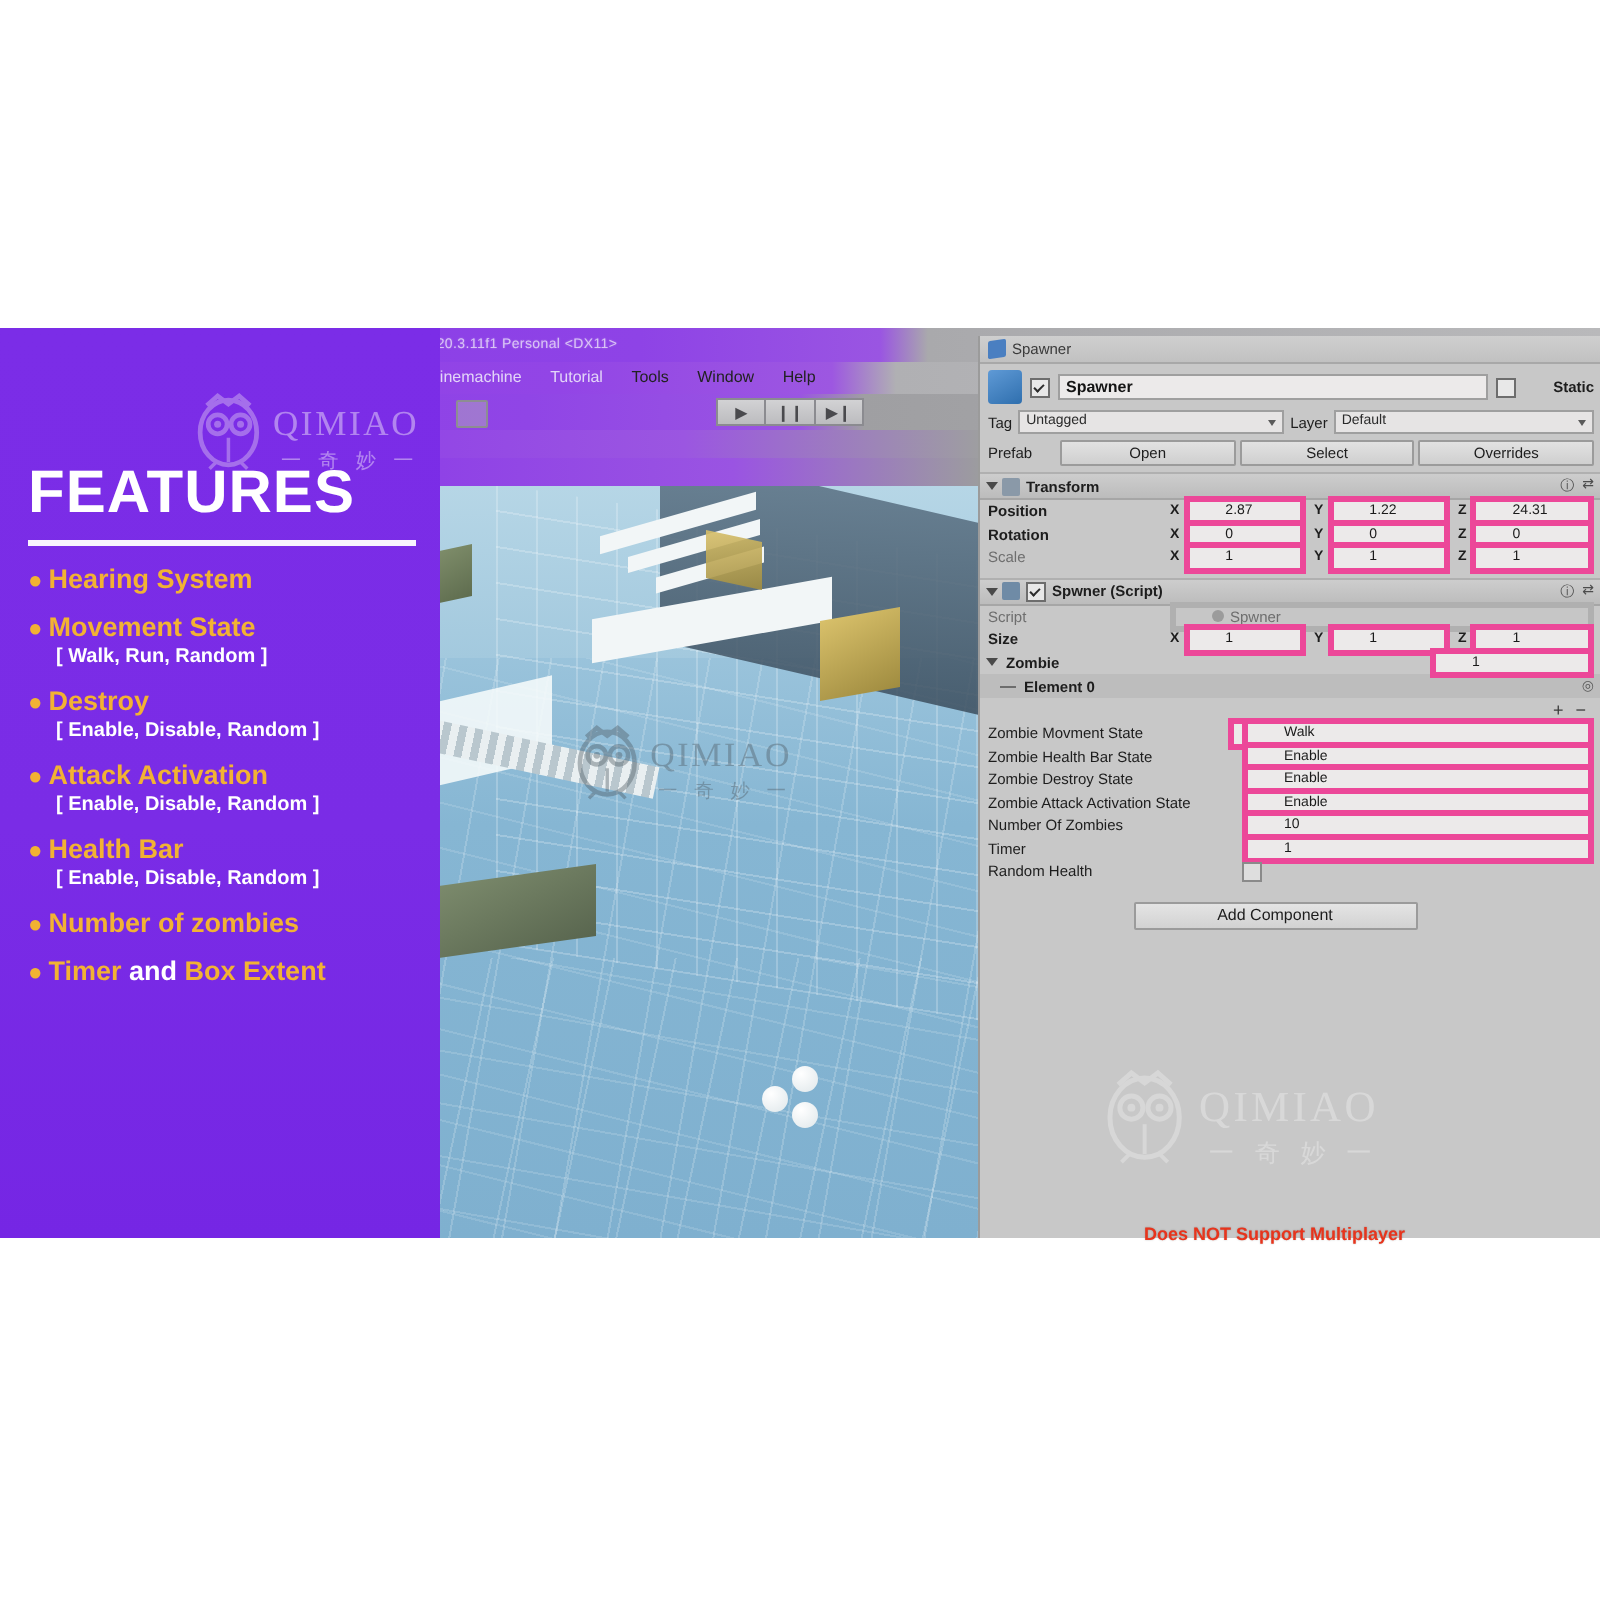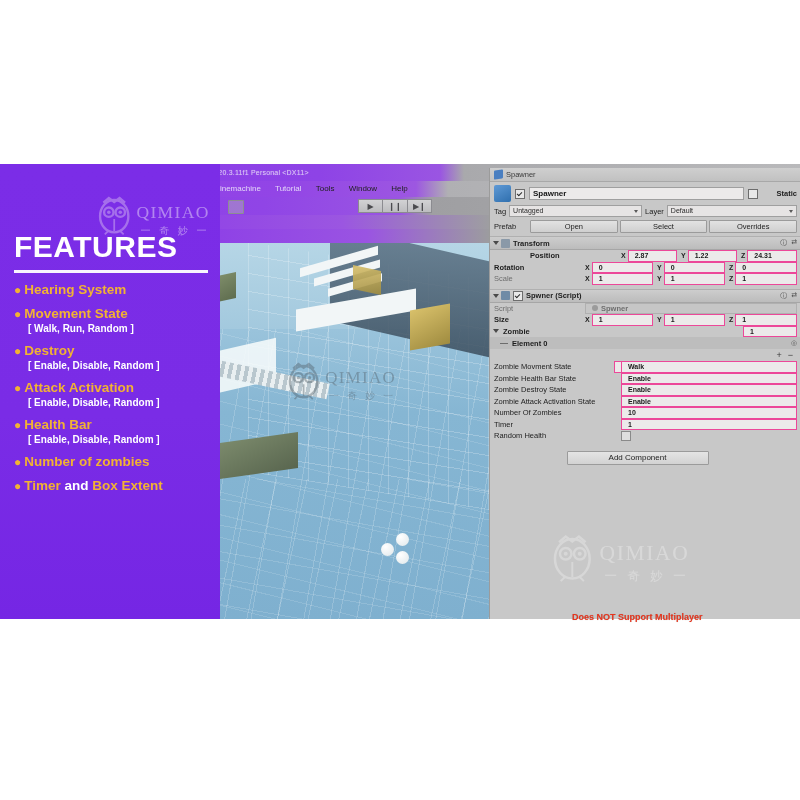--- a/index.html
+++ b/index.html
@@ -120,21 +120,21 @@
   .comp-title{font-weight:bold;font-size:7.5px;}
   .comp-icon{width:9px;height:9px;border-radius:1px;background:#7f8fa0;flex:none;}
   .comp-right{margin-left:auto;display:flex;gap:4px;color:#4d4d4d;font-size:7px;}
 
   .prop-row{display:flex;align-items:center;height:11.5px;padding:0 4px;gap:3px;}
   .prop-label{width:118px;font-size:7.5px;color:#1d1d1d;flex:none;}
   .prop-label.dim{color:#6e6e6e;}
   .vec3{display:flex;flex:1;gap:4px;}
   .axis{display:flex;align-items:center;gap:2px;flex:1;}
   .axis .ax{font-size:7px;font-weight:bold;color:#1d1d1d;}
-  .field{flex:1;height:9.5px;background:#eceaea;border:1px solid #ec4899;font-size:7px;line-height:9.5px;padding:0 6px;color:#1a1a1a;overflow:hidden;white-space:nowrap;font-weight:bold;}
+  .field{flex:1;height:9.5px;background:#eceaea;border:3px solid #ec4899;font-size:7px;line-height:9.5px;padding:0 18px;color:#1a1a1a;overflow:hidden;white-space:nowrap;}
   .field.obj{background:#eceaea;display:flex;align-items:center;gap:3px;}
   .dot{width:6px;height:6px;border-radius:50%;background:#3d8fd6;flex:none;}
   .field.readonly{background:#c6c6c6;border-color:#b0b0b0;color:#6e6e6e;}
   .val-text{flex:1;font-size:7.5px;color:#1a1a1a;}
   .small-chk{width:8px;height:8px;border:1px solid #8a8a8a;background:#dedede;}
 
   .elem-row{display:flex;align-items:center;height:12px;padding:0 4px 0 10px;gap:4px;background:#bdbdbd;}
   .elem-handle{width:8px;height:0;border-top:1.5px solid #6d6d6d;flex:none;}
   .plusminus{display:flex;justify-content:flex-end;gap:6px;padding:1px 8px;font-size:9px;color:#3a3a3a;height:10px;align-items:center;}
 
@@ -294,21 +294,21 @@
           <span class="tri"></span>
           <span class="comp-icon" style="background:#8a99a8;"></span>
           <span class="comp-title">Transform</span>
           <span class="comp-right">
             <span>ⓘ</span>
             <span>⇄</span>
           </span>
         </div>
 
         <div class="prop-row">
-          <span class="prop-label" style="width:88px;font-weight:bold;margin-left:36px;">Position</span>
+          <span class="prop-label" style="width:88px;font-weight:bold;">Position</span>
           <div class="vec3">
             <span class="axis">
                 <span class="ax">X</span>
                 <span class="field">2.87</span>
               </span>
             <span class="axis">
                 <span class="ax">Y</span>
                 <span class="field">1.22</span>
               </span>
             <span class="axis">

